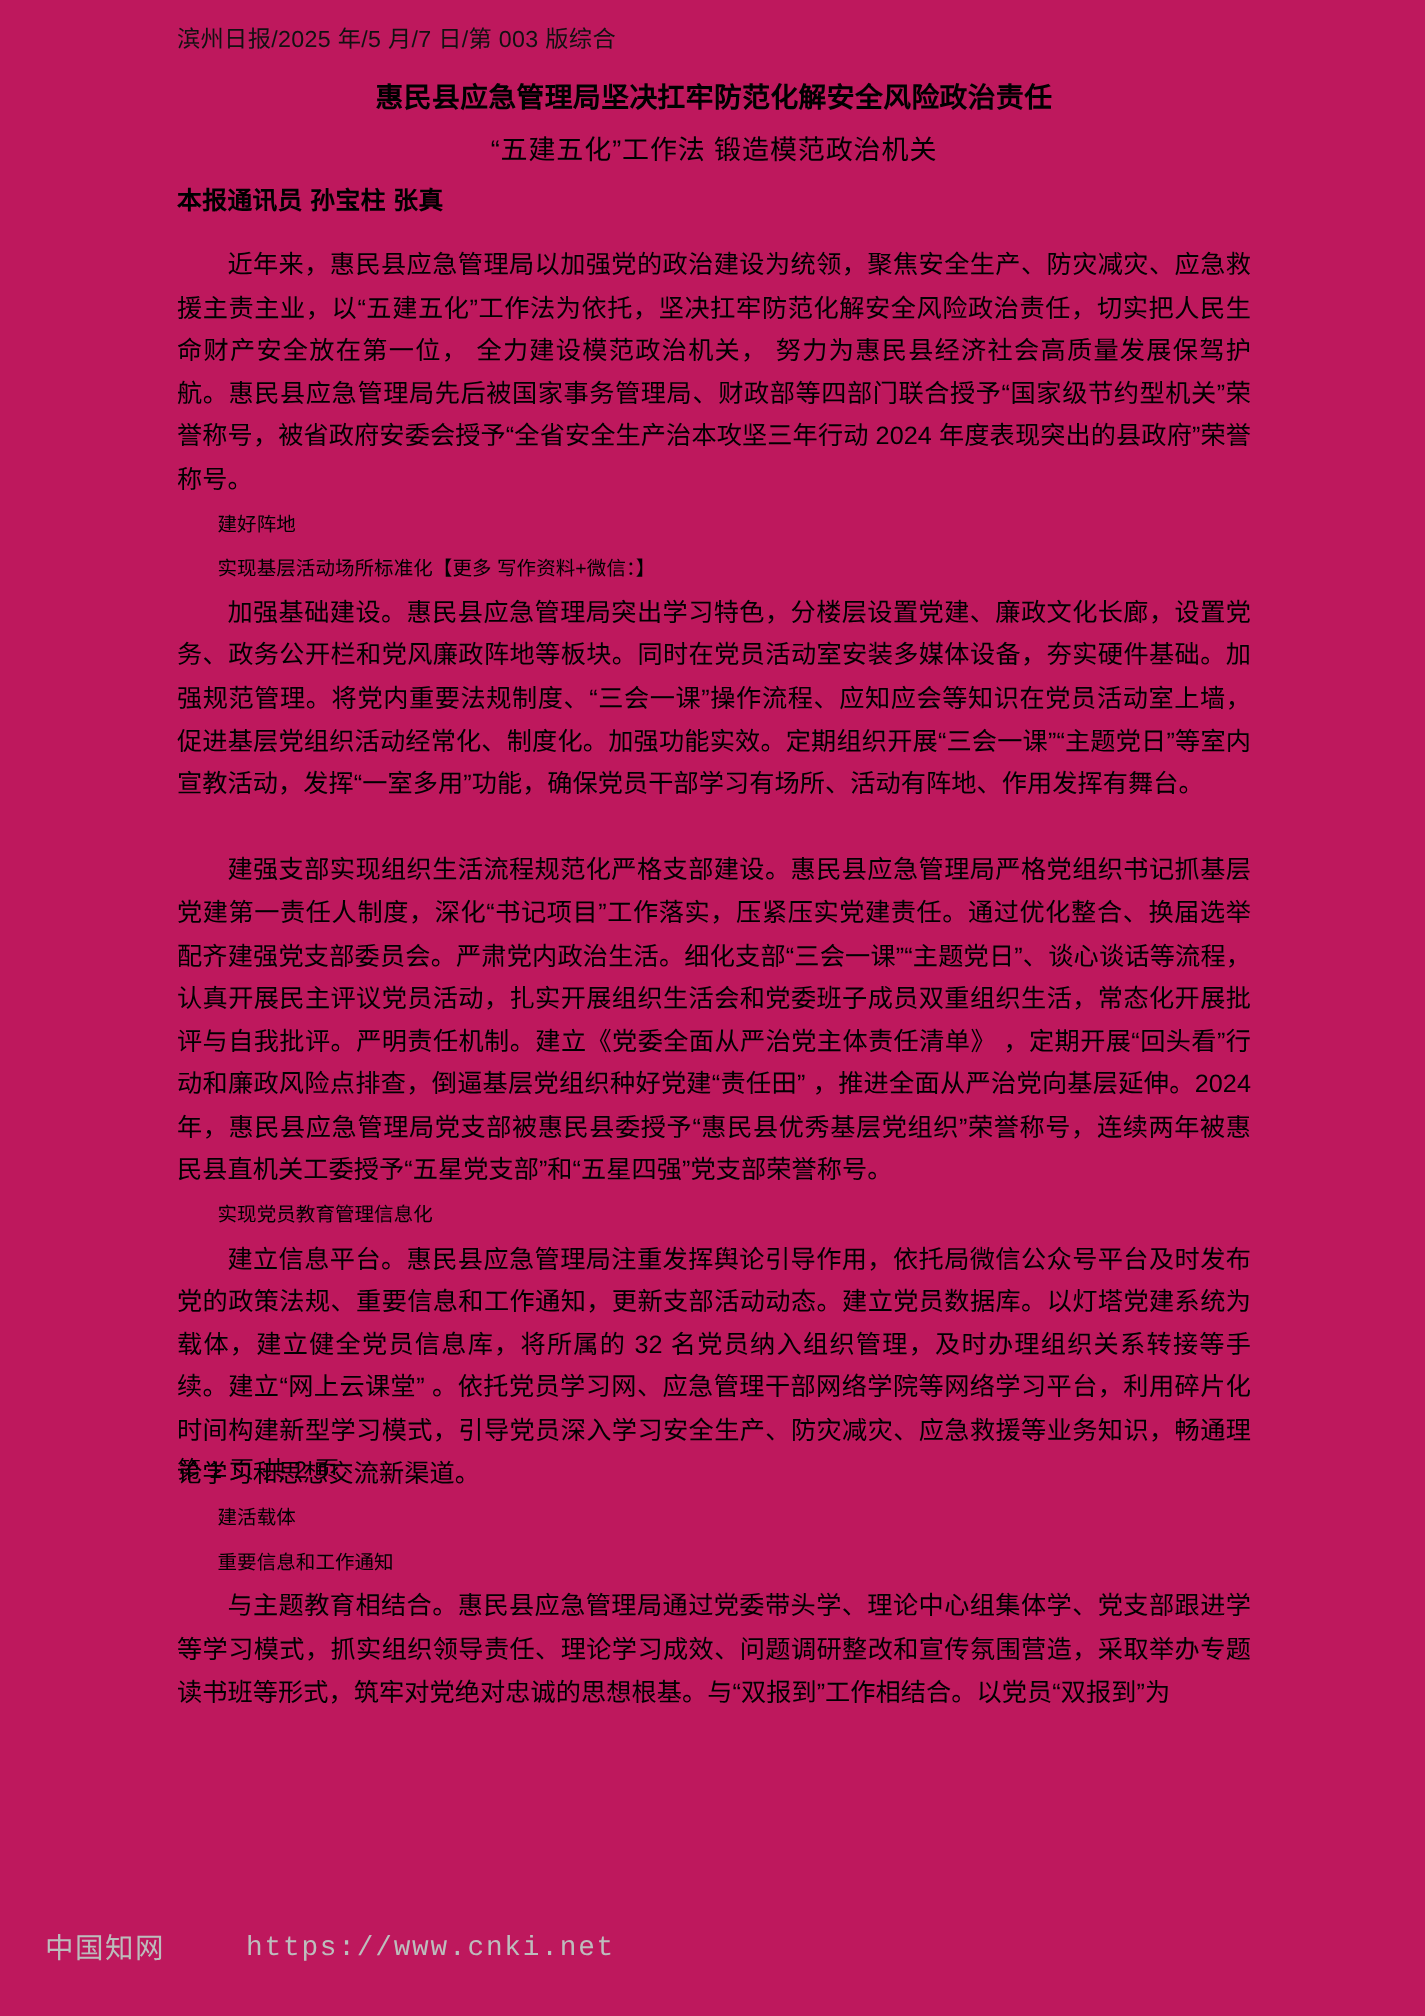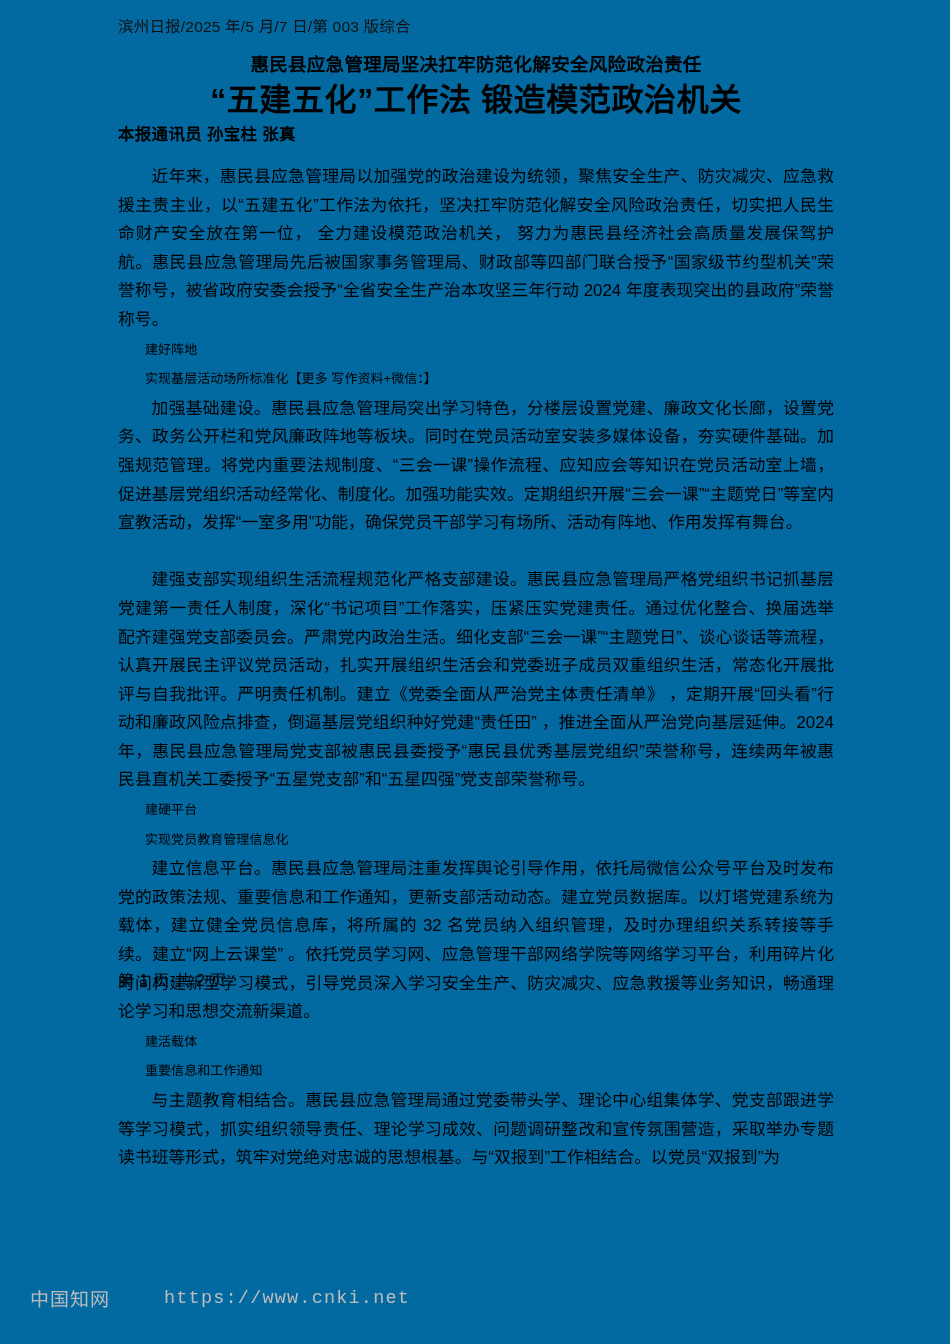--- a/index.html
+++ b/index.html
@@ -17,21 +17,21 @@
     overflow: hidden;
   }
 
   
   .page {
     position: absolute;
     left: 0;
     top: 0;
     width: 950px;
     height: 1344px;
-    background: #0369a1;
+    background: #be185d;
   }
 
   .content {
     position: absolute;
     left: 118px;
     top: 14px;
     width: 716px;
   }
 
   
@@ -49,22 +49,22 @@
   .title-sub {
     text-align: center;
     font-size: 18.5px;
     font-weight: bold;
     line-height: 30px;
     letter-spacing: 0.3px;
     margin: 6px 0 0 0;
   }
   .title-main {
     text-align: center;
-    font-size: 32px;
-    font-weight: bold;
+    font-size: 18px;
+    font-weight: normal;
     line-height: 36px;
     letter-spacing: 0.6px;
     margin: 2px 0 0 0;
   }
   .byline {
     font-size: 16.5px;
     font-weight: bold;
     line-height: 30px;
     letter-spacing: 0.3px;
     margin: 1px 0 0 0;
@@ -149,21 +149,20 @@
 
     <div class="byline">本报通讯员  孙宝柱  张真</div>
 
     <div class="body-block">
         <p class="para">近年来，惠民县应急管理局以加强党的政治建设为统领，聚焦安全生产、防灾减灾、应急救援主责主业，以“五建五化”工作法为依托，坚决扛牢防范化解安全风险政治责任，切实把人民生命财产安全放在第一位， 全力建设模范政治机关， 努力为惠民县经济社会高质量发展保驾护航。惠民县应急管理局先后被国家事务管理局、财政部等四部门联合授予“国家级节约型机关”荣誉称号，被省政府安委会授予“全省安全生产治本攻坚三年行动 2024 年度表现突出的县政府”荣誉称号。</p>
         <p class="heading-line">建好阵地</p>
         <p class="heading-line">实现基层活动场所标准化【更多 写作资料+微信：】</p>
         <p class="para">加强基础建设。惠民县应急管理局突出学习特色，分楼层设置党建、廉政文化长廊，设置党务、政务公开栏和党风廉政阵地等板块。同时在党员活动室安装多媒体设备，夯实硬件基础。加强规范管理。将党内重要法规制度、“三会一课”操作流程、应知应会等知识在党员活动室上墙，促进基层党组织活动经常化、制度化。加强功能实效。定期组织开展“三会一课”“主题党日”等室内宣教活动，发挥“一室多用”功能，确保党员干部学习有场所、活动有阵地、作用发挥有舞台。</p>
         <div class="spacer-line"></div>
         <p class="para">建强支部实现组织生活流程规范化严格支部建设。惠民县应急管理局严格党组织书记抓基层党建第一责任人制度，深化“书记项目”工作落实，压紧压实党建责任。通过优化整合、换届选举配齐建强党支部委员会。严肃党内政治生活。细化支部“三会一课”“主题党日”、谈心谈话等流程，认真开展民主评议党员活动，扎实开展组织生活会和党委班子成员双重组织生活，常态化开展批评与自我批评。严明责任机制。建立《党委全面从严治党主体责任清单》 ，定期开展“回头看”行动和廉政风险点排查，倒逼基层党组织种好党建“责任田” ，推进全面从严治党向基层延伸。2024 年，惠民县应急管理局党支部被惠民县委授予“惠民县优秀基层党组织”荣誉称号，连续两年被惠民县直机关工委授予“五星党支部”和“五星四强”党支部荣誉称号。</p>
-        <p class="heading-line">建硬平台</p>
         <p class="heading-line">实现党员教育管理信息化</p>
         <p class="para">建立信息平台。惠民县应急管理局注重发挥舆论引导作用，依托局微信公众号平台及时发布党的政策法规、重要信息和工作通知，更新支部活动动态。建立党员数据库。以灯塔党建系统为载体，建立健全党员信息库，将所属的 32 名党员纳入组织管理，及时办理组织关系转接等手续。建立“网上云课堂” 。依托党员学习网、应急管理干部网络学院等网络学习平台，利用碎片化时间构建新型学习模式，引导党员深入学习安全生产、防灾减灾、应急救援等业务知识，畅通理论学习和思想交流新渠道。</p>
         <p class="heading-line">建活载体</p>
         <p class="heading-line">重要信息和工作通知</p>
         <p class="para">与主题教育相结合。惠民县应急管理局通过党委带头学、理论中心组集体学、党支部跟进学等学习模式，抓实组织领导责任、理论学习成效、问题调研整改和宣传氛围营造，采取举办专题读书班等形式，筑牢对党绝对忠诚的思想根基。与“双报到”工作相结合。以党员“双报到”为</p>
       </div>
 
   </div>
 
   <div class="page-footer">第 1 页  共 2 页</div>

